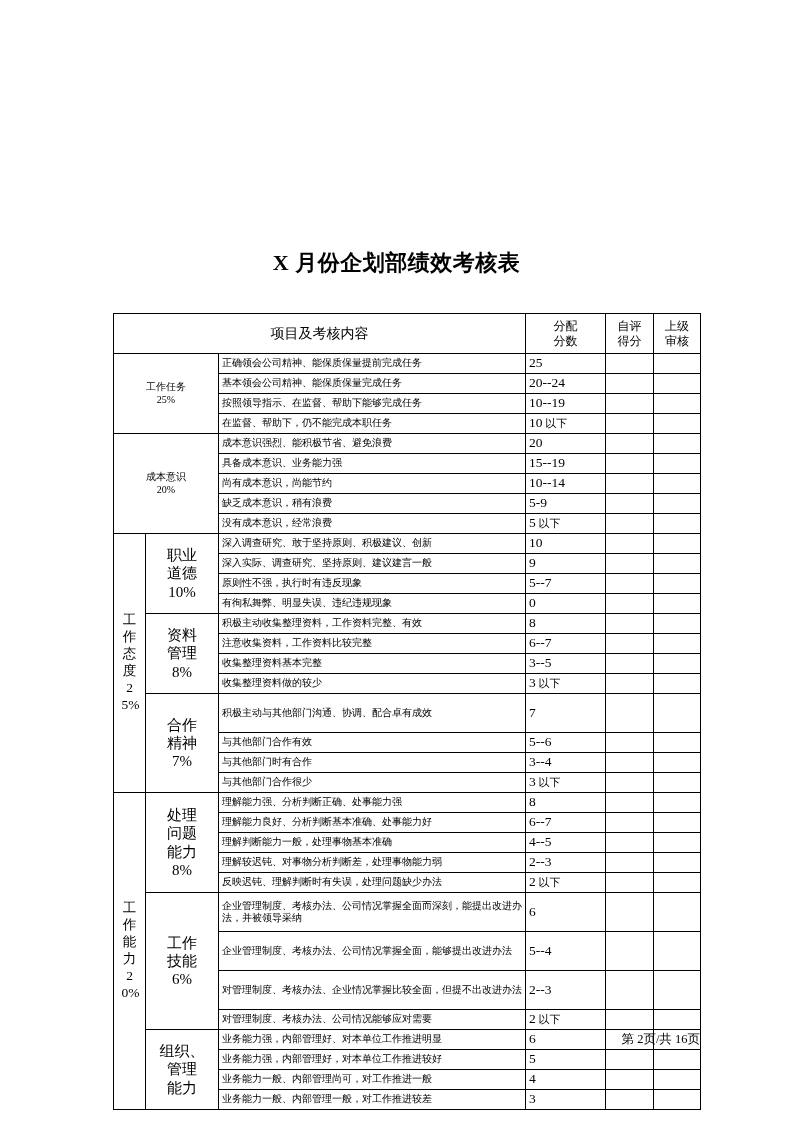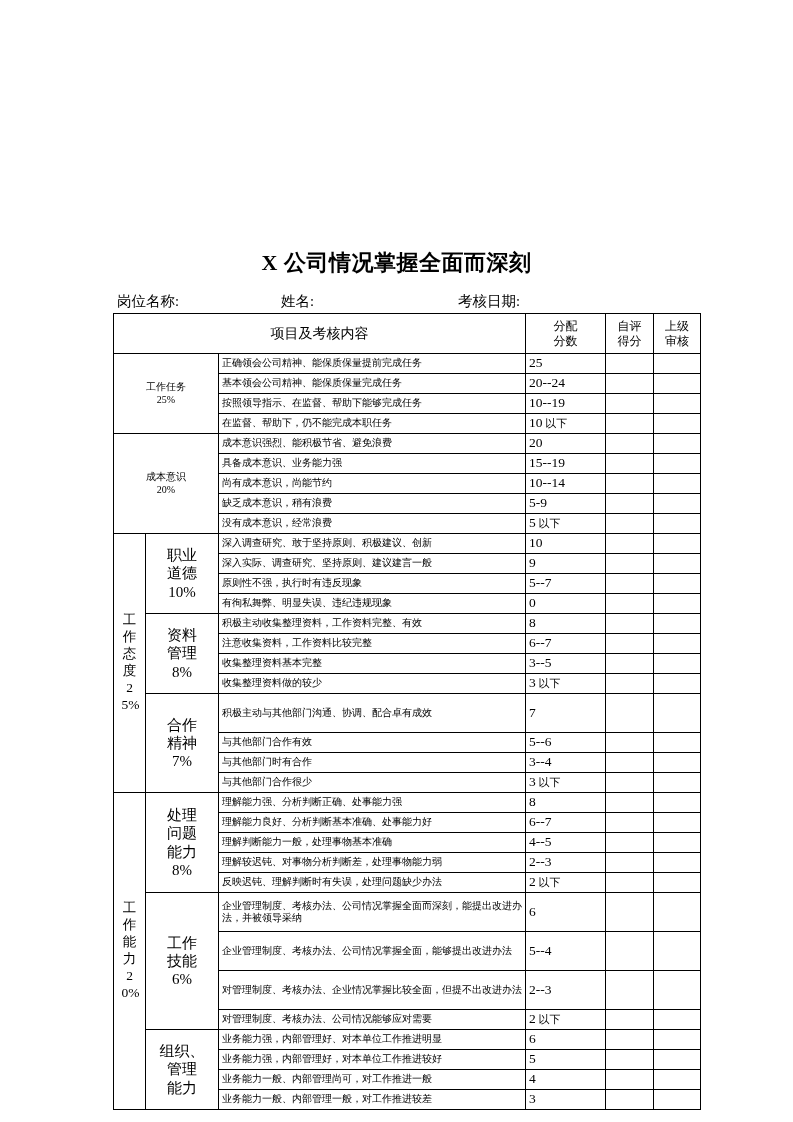--- a/index.html
+++ b/index.html
@@ -130,27 +130,22 @@
     width: 700px;
     text-align: right;
     font-size: 12.5px;
   }
 </style>
 </head>
 <body>
 
 <div class="page">
 
-  <div class="doc-title">X 公司情况掌握全面而深刻</div>
-
-  <div class="meta-row">
-    <span class="meta-post">岗位名称:</span>
-    <span class="meta-name">姓名:</span>
-    <span class="meta-date">考核日期:</span>
-  </div>
+  <div class="doc-title">X 月份企划部绩效考核表</div>
+
 
   <table class="main">
     <colgroup>
       <col class="c-outer">
         <col class="c-sub">
         <col class="c-desc">
       <col class="c-score">
         <col class="c-self">
         <col class="c-sup">
     </colgroup>
@@ -375,14 +370,15 @@
         </tr>
         <tr class="r1">
           <td class="desc-cell">业务能力一般、内部管理一般，对工作推进较差</td>
           <td class="score-cell">3</td>
           <td class="blank-cell"></td>
           <td class="blank-cell"></td>
         </tr>
       </tbody>
   </table>
 
+  <div class="footer">第 2页/共 16页</div>
 
 </div>
 
 </body></html>

